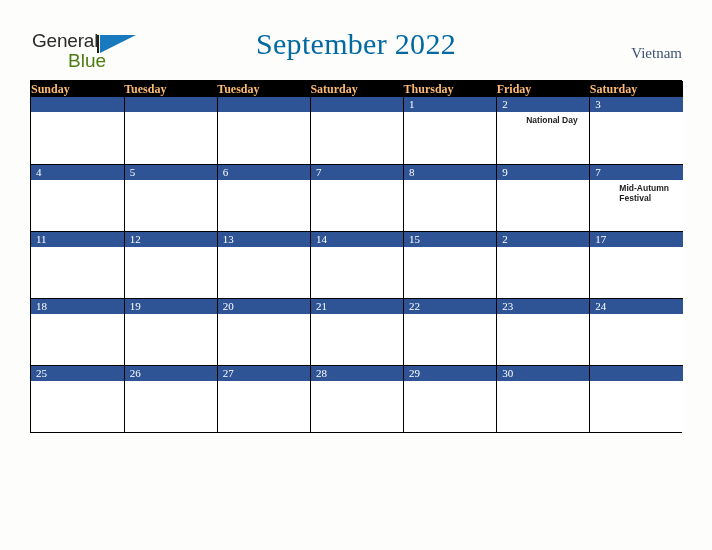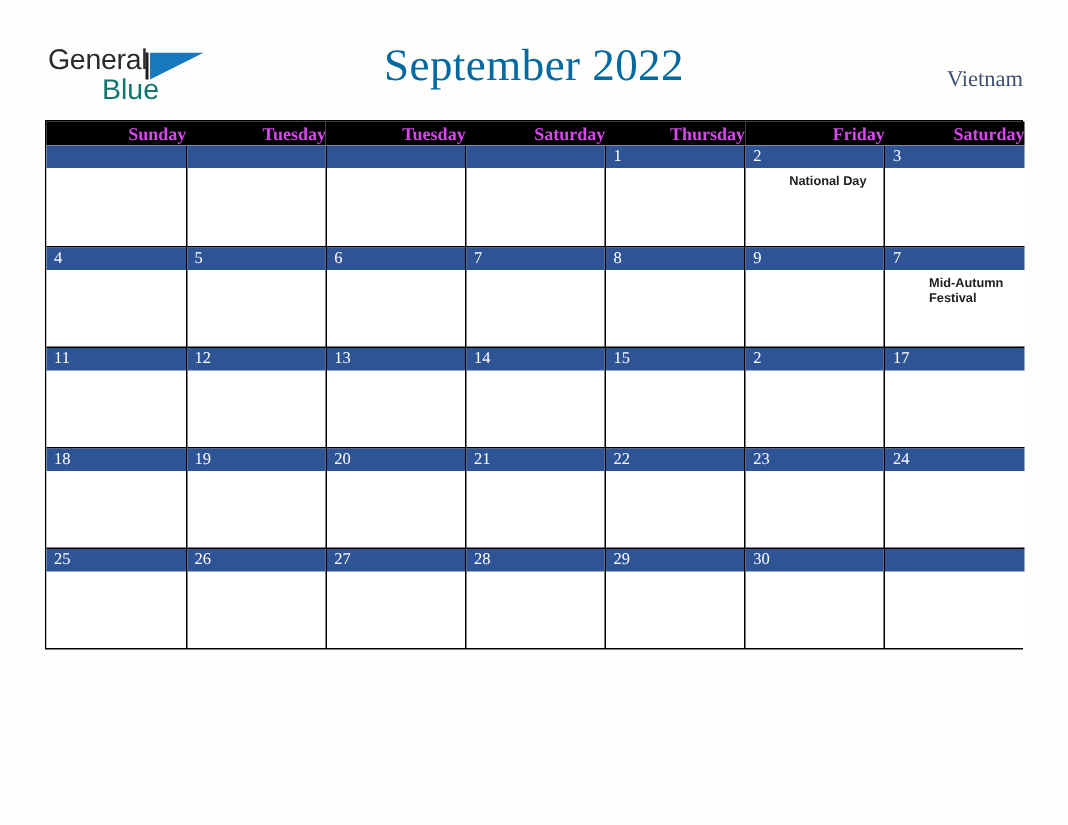--- a/index.html
+++ b/index.html
@@ -55,21 +55,21 @@
     width: 2px;
     height: 18px;
     background: #1f1f1f;
   }
   .logo-blue {
     position: absolute;
     left: 36px;
     top: 20px;
     font-family: "Liberation Sans", sans-serif;
     font-size: 19px;
-    color: #0f766e;
+    color: #4d7c0f;
     line-height: 20px;
   }
 
   .title {
     position: absolute;
     left: 0;
     top: 27px;
     width: 712px;
     text-align: center;
     font-family: "Liberation Serif", serif;
@@ -97,27 +97,27 @@
     border-collapse: collapse;
     box-sizing: border-box;
   }
   table.cal {
     border-collapse: collapse;
     table-layout: fixed;
     width: 652px;
   }
   table.cal th {
     background: #000000;
-    color: #d946ef;
+    color: #fdba74;
     font-family: "Liberation Serif", serif;
     font-size: 12px;
     font-weight: bold;
     height: 16px;
     padding: 0;
-    text-align: right;
+    text-align: left;
     border: none;
   }
   table.cal td {
     padding: 0;
     vertical-align: top;
     border-left: 1px solid #000000;
     border-right: 1px solid #000000;
     border-bottom: 1px solid #000000;
     background: #ffffff;
     height: 67px;

